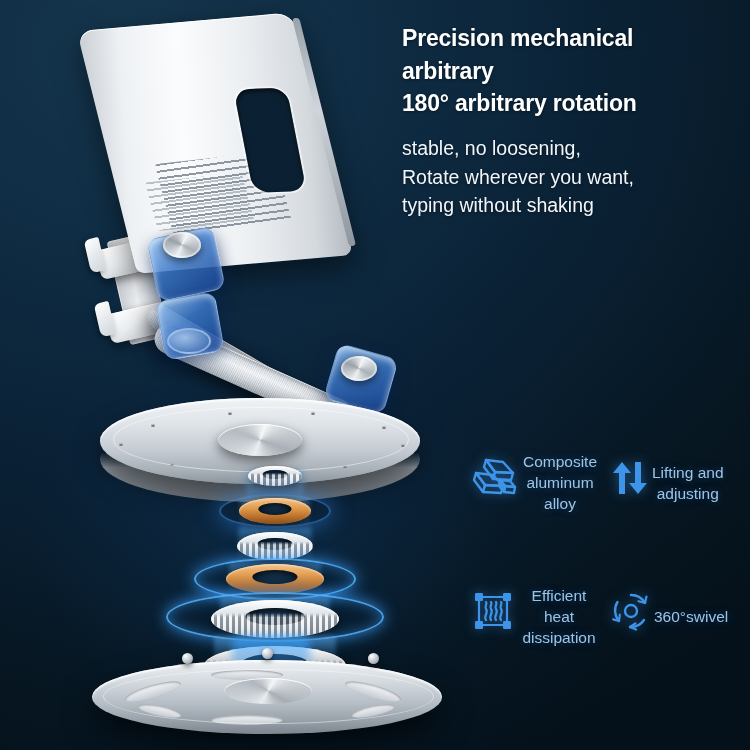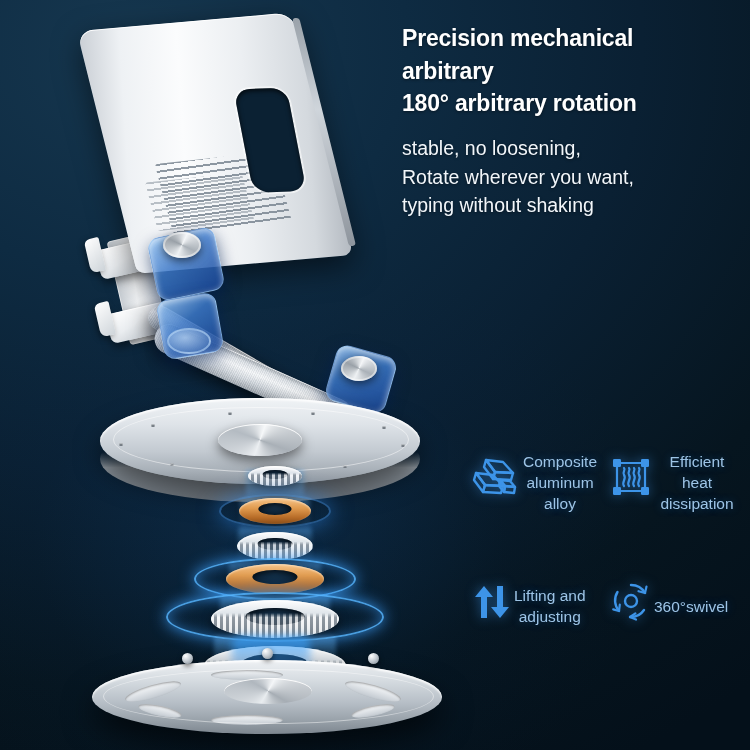--- a/index.html
+++ b/index.html
@@ -358,53 +358,53 @@
         </svg>
       </div>
       <div class="feat-label">
         <span>Composite</span>
         <span>aluminum alloy</span>
       </div>
     </div>
 
     <div class="feat">
       <div class="feat-icon">
+        <svg width="44" height="44" viewBox="0 0 44 44" fill="#3d94e8">
+          <path d="M14 6 L23 17 L17 17 L17 38 L11 38 L11 17 L5 17 Z"></path>
+          <path d="M30 38 L39 27 L33 27 L33 6 L27 6 L27 27 L21 27 Z"></path>
+        </svg>
+      </div>
+      <div class="feat-label">
+        <span>Lifting and</span>
+        <span>adjusting</span>
+      </div>
+    </div>
+
+    <div class="feat">
+      <div class="feat-icon">
         <svg width="46" height="44" viewBox="0 0 46 44" fill="none" stroke="#3d94e8" stroke-width="2.2" stroke-linecap="round">
           <rect x="9" y="7" width="28" height="28" rx="1.5"></rect>
           <rect x="5" y="3" width="8" height="8" rx="1.2" fill="#3d94e8" stroke="none"></rect>
           <rect x="33" y="3" width="8" height="8" rx="1.2" fill="#3d94e8" stroke="none"></rect>
           <rect x="5" y="31" width="8" height="8" rx="1.2" fill="#3d94e8" stroke="none"></rect>
           <rect x="33" y="31" width="8" height="8" rx="1.2" fill="#3d94e8" stroke="none"></rect>
           <path d="M16 30 C13 26 19 23 16 19 C14 16 18 14 16 12"></path>
           <path d="M21 30 C18 26 24 23 21 19 C19 16 23 14 21 12"></path>
           <path d="M26 30 C23 26 29 23 26 19 C24 16 28 14 26 12"></path>
           <path d="M31 30 C28 26 34 23 31 19 C29 16 33 14 31 12"></path>
         </svg>
       </div>
       <div class="feat-label">
         <span>Efficient heat</span>
         <span>dissipation</span>
       </div>
     </div>
 
     <div class="feat">
       <div class="feat-icon">
-        <svg width="44" height="44" viewBox="0 0 44 44" fill="#3d94e8">
-          <path d="M14 6 L23 17 L17 17 L17 38 L11 38 L11 17 L5 17 Z"></path>
-          <path d="M30 38 L39 27 L33 27 L33 6 L27 6 L27 27 L21 27 Z"></path>
-        </svg>
-      </div>
-      <div class="feat-label">
-        <span>Lifting and</span>
-        <span>adjusting</span>
-      </div>
-    </div>
-
-    <div class="feat">
-      <div class="feat-icon">
         <svg width="46" height="44" viewBox="0 0 46 44" fill="none" stroke="#3d94e8" stroke-width="2.4" stroke-linecap="round">
           <circle cx="23" cy="21" r="6"></circle>
           <path d="M23 5 A16 16 0 0 1 37 13"></path>
           <path d="M37 13 L38.5 6.5 M37 13 L30.5 11.2" stroke-width="2.2"></path>
           <path d="M9.5 12 A16 16 0 0 0 11 31"></path>
           <path d="M11 31 L5.2 29.4 M11 31 L11.8 24.6" stroke-width="2.2"></path>
           <path d="M36 30 A16 16 0 0 1 22 37"></path>
           <path d="M22 37 L28 39.5 M22 37 L27.4 33.3" stroke-width="2.2"></path>
         </svg>
       </div>

